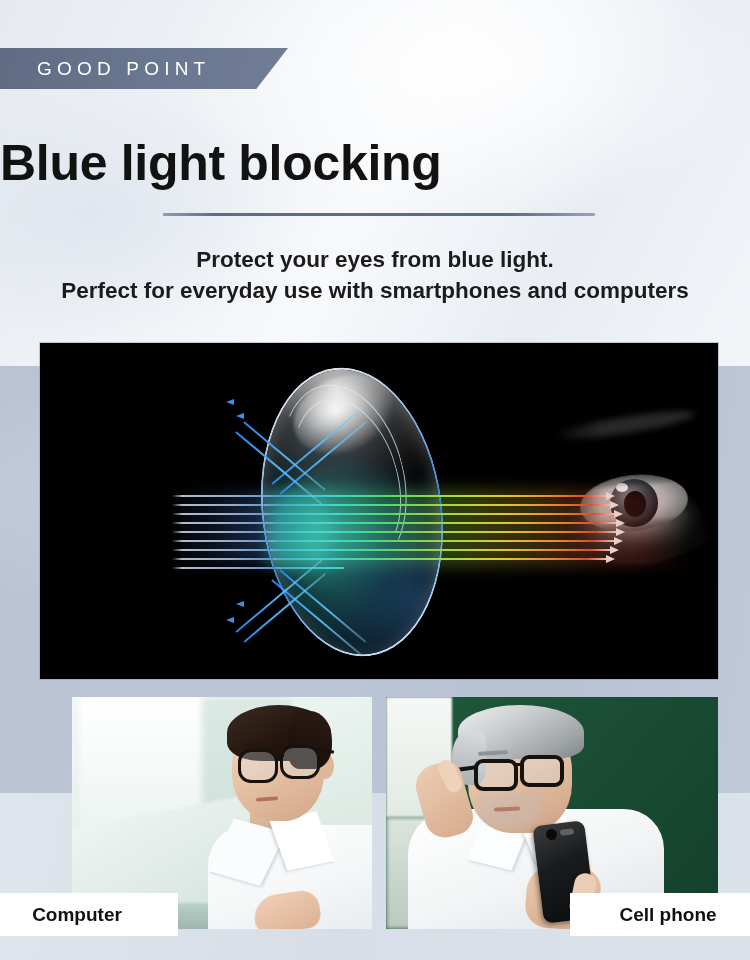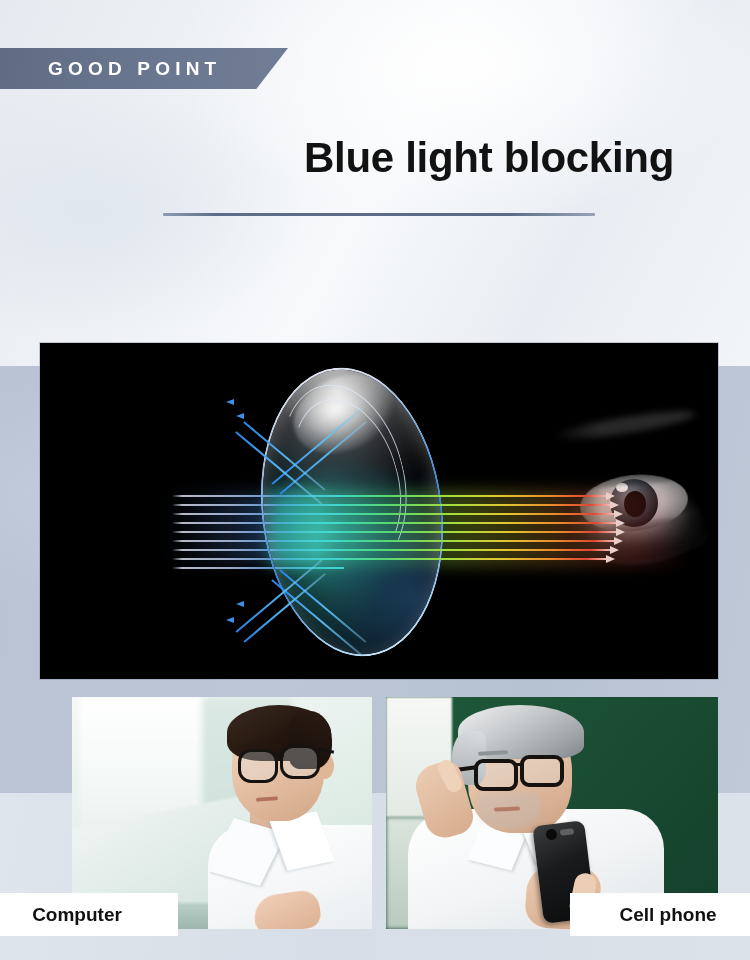--- a/index.html
+++ b/index.html
@@ -40,31 +40,31 @@
   .gp-banner {
     position:absolute; left:0; top:48px; width:288px; height:41px;
     background:linear-gradient(95deg,#5f6c84 0%,#6a7790 55%,#707d95 100%);
     -webkit-clip-path:polygon(0 0, 100% 0, 89% 100%, 0 100%);
     clip-path:polygon(0 0, 100% 0, 89% 100%, 0 100%);
     display:flex; align-items:center;
   }
   .gp-text {
     color:#ffffff;
     font-size:19px;
-    font-weight:700;
+    font-weight:400;
     letter-spacing:5.2px;
-    padding-left:48px;
+    padding-left:37px;
     white-space:nowrap;
   }
 
   
   .headline {
     position:absolute; left:0; top:134px; width:674px;
-    text-align:right;
-    font-size:42px;
+    text-align:left;
+    font-size:50px;
     font-weight:bold;
     color:#121212;
     letter-spacing:-0.3px;
   }
   .divider {
     position:absolute; left:163px; top:213px; width:432px; height:3px;
     background:linear-gradient(90deg,#8e9cb2 0%,#5f6e88 12%,#5c6b85 80%,#97a4b8 100%);
     border-radius:1px;
   }
   .subtitle {
@@ -500,20 +500,24 @@
   <div class="bg-top"></div>
   <div class="bg-mid"></div>
   <div class="bg-bot"></div>
 
   <div class="gp-banner">
     <span class="gp-text">GOOD POINT</span>
   </div>
 
   <h1 class="headline">Blue light blocking</h1>
   <div class="divider"></div>
+  <div class="subtitle">
+    <span class="sub-line">Protect your eyes from blue light.</span>
+    <span class="sub-line">Perfect for everyday use with smartphones and computers</span>
+  </div>
 
   <div class="hero">
     <div class="hero-inner">
 
       <div class="eye-zone">
         <div class="brow"></div>
         <div class="eye-white"></div>
         <div class="iris"></div>
         <div class="pupil"></div>
         <div class="eye-glint"></div>

